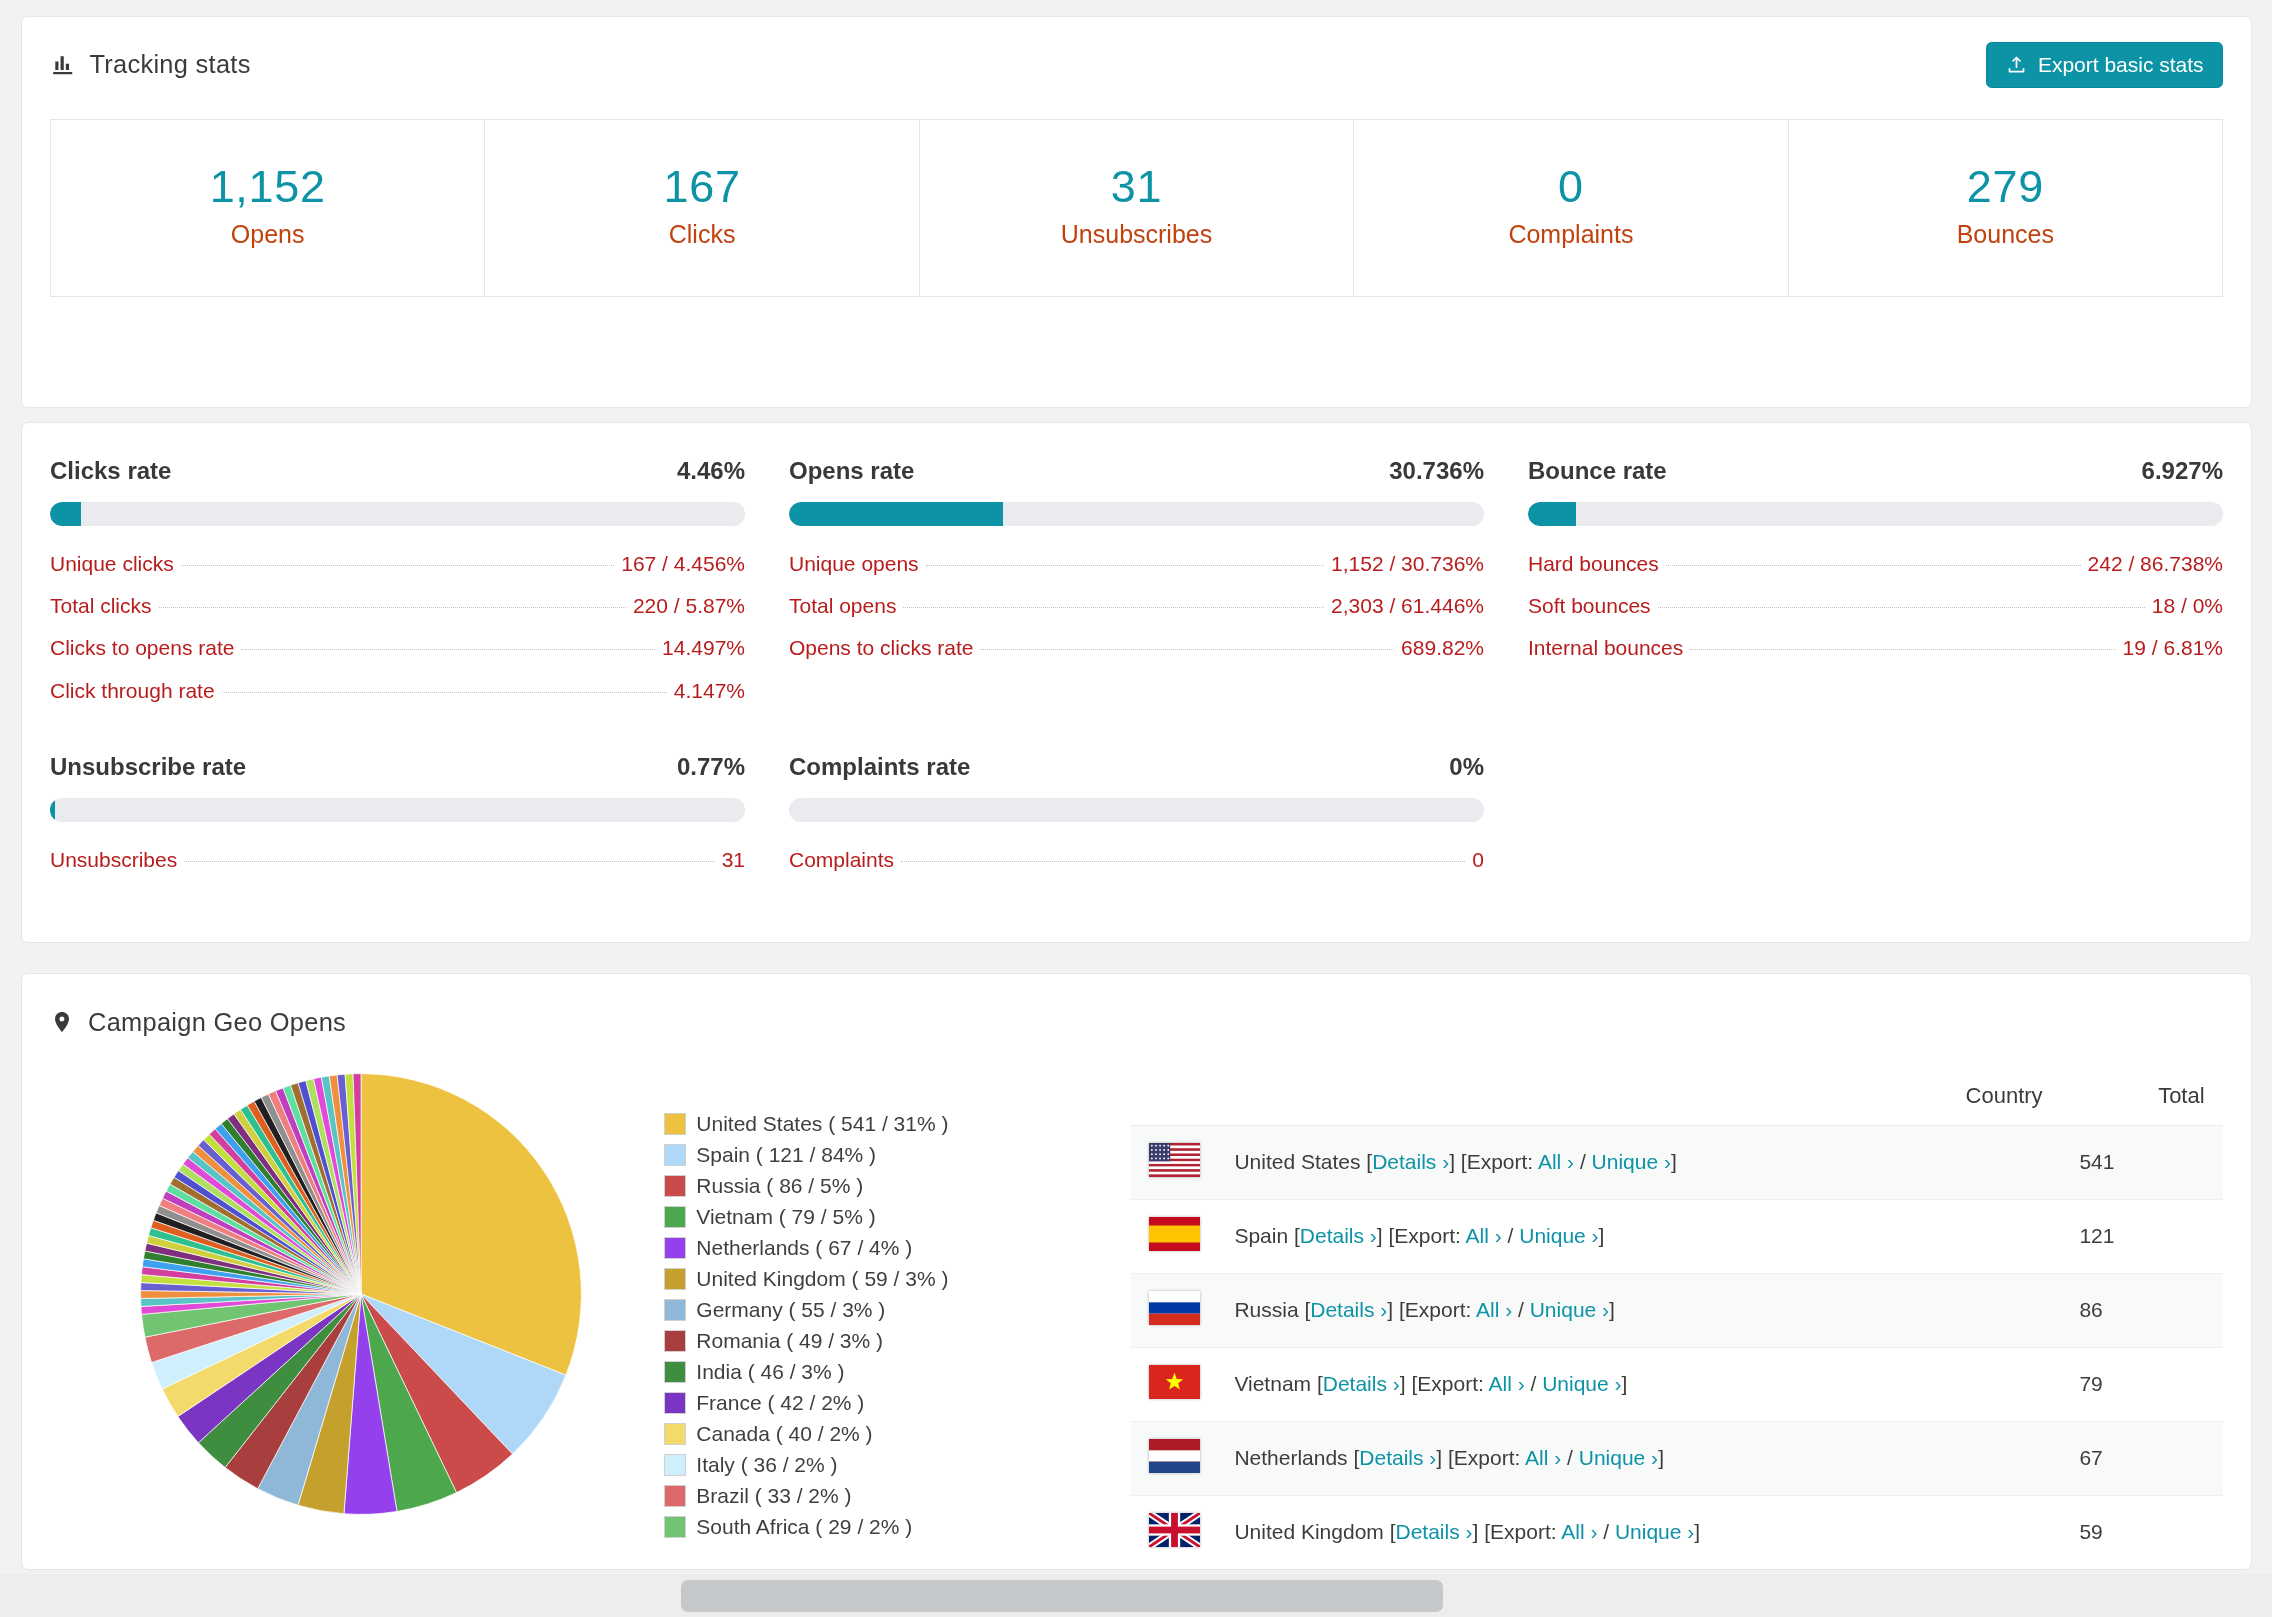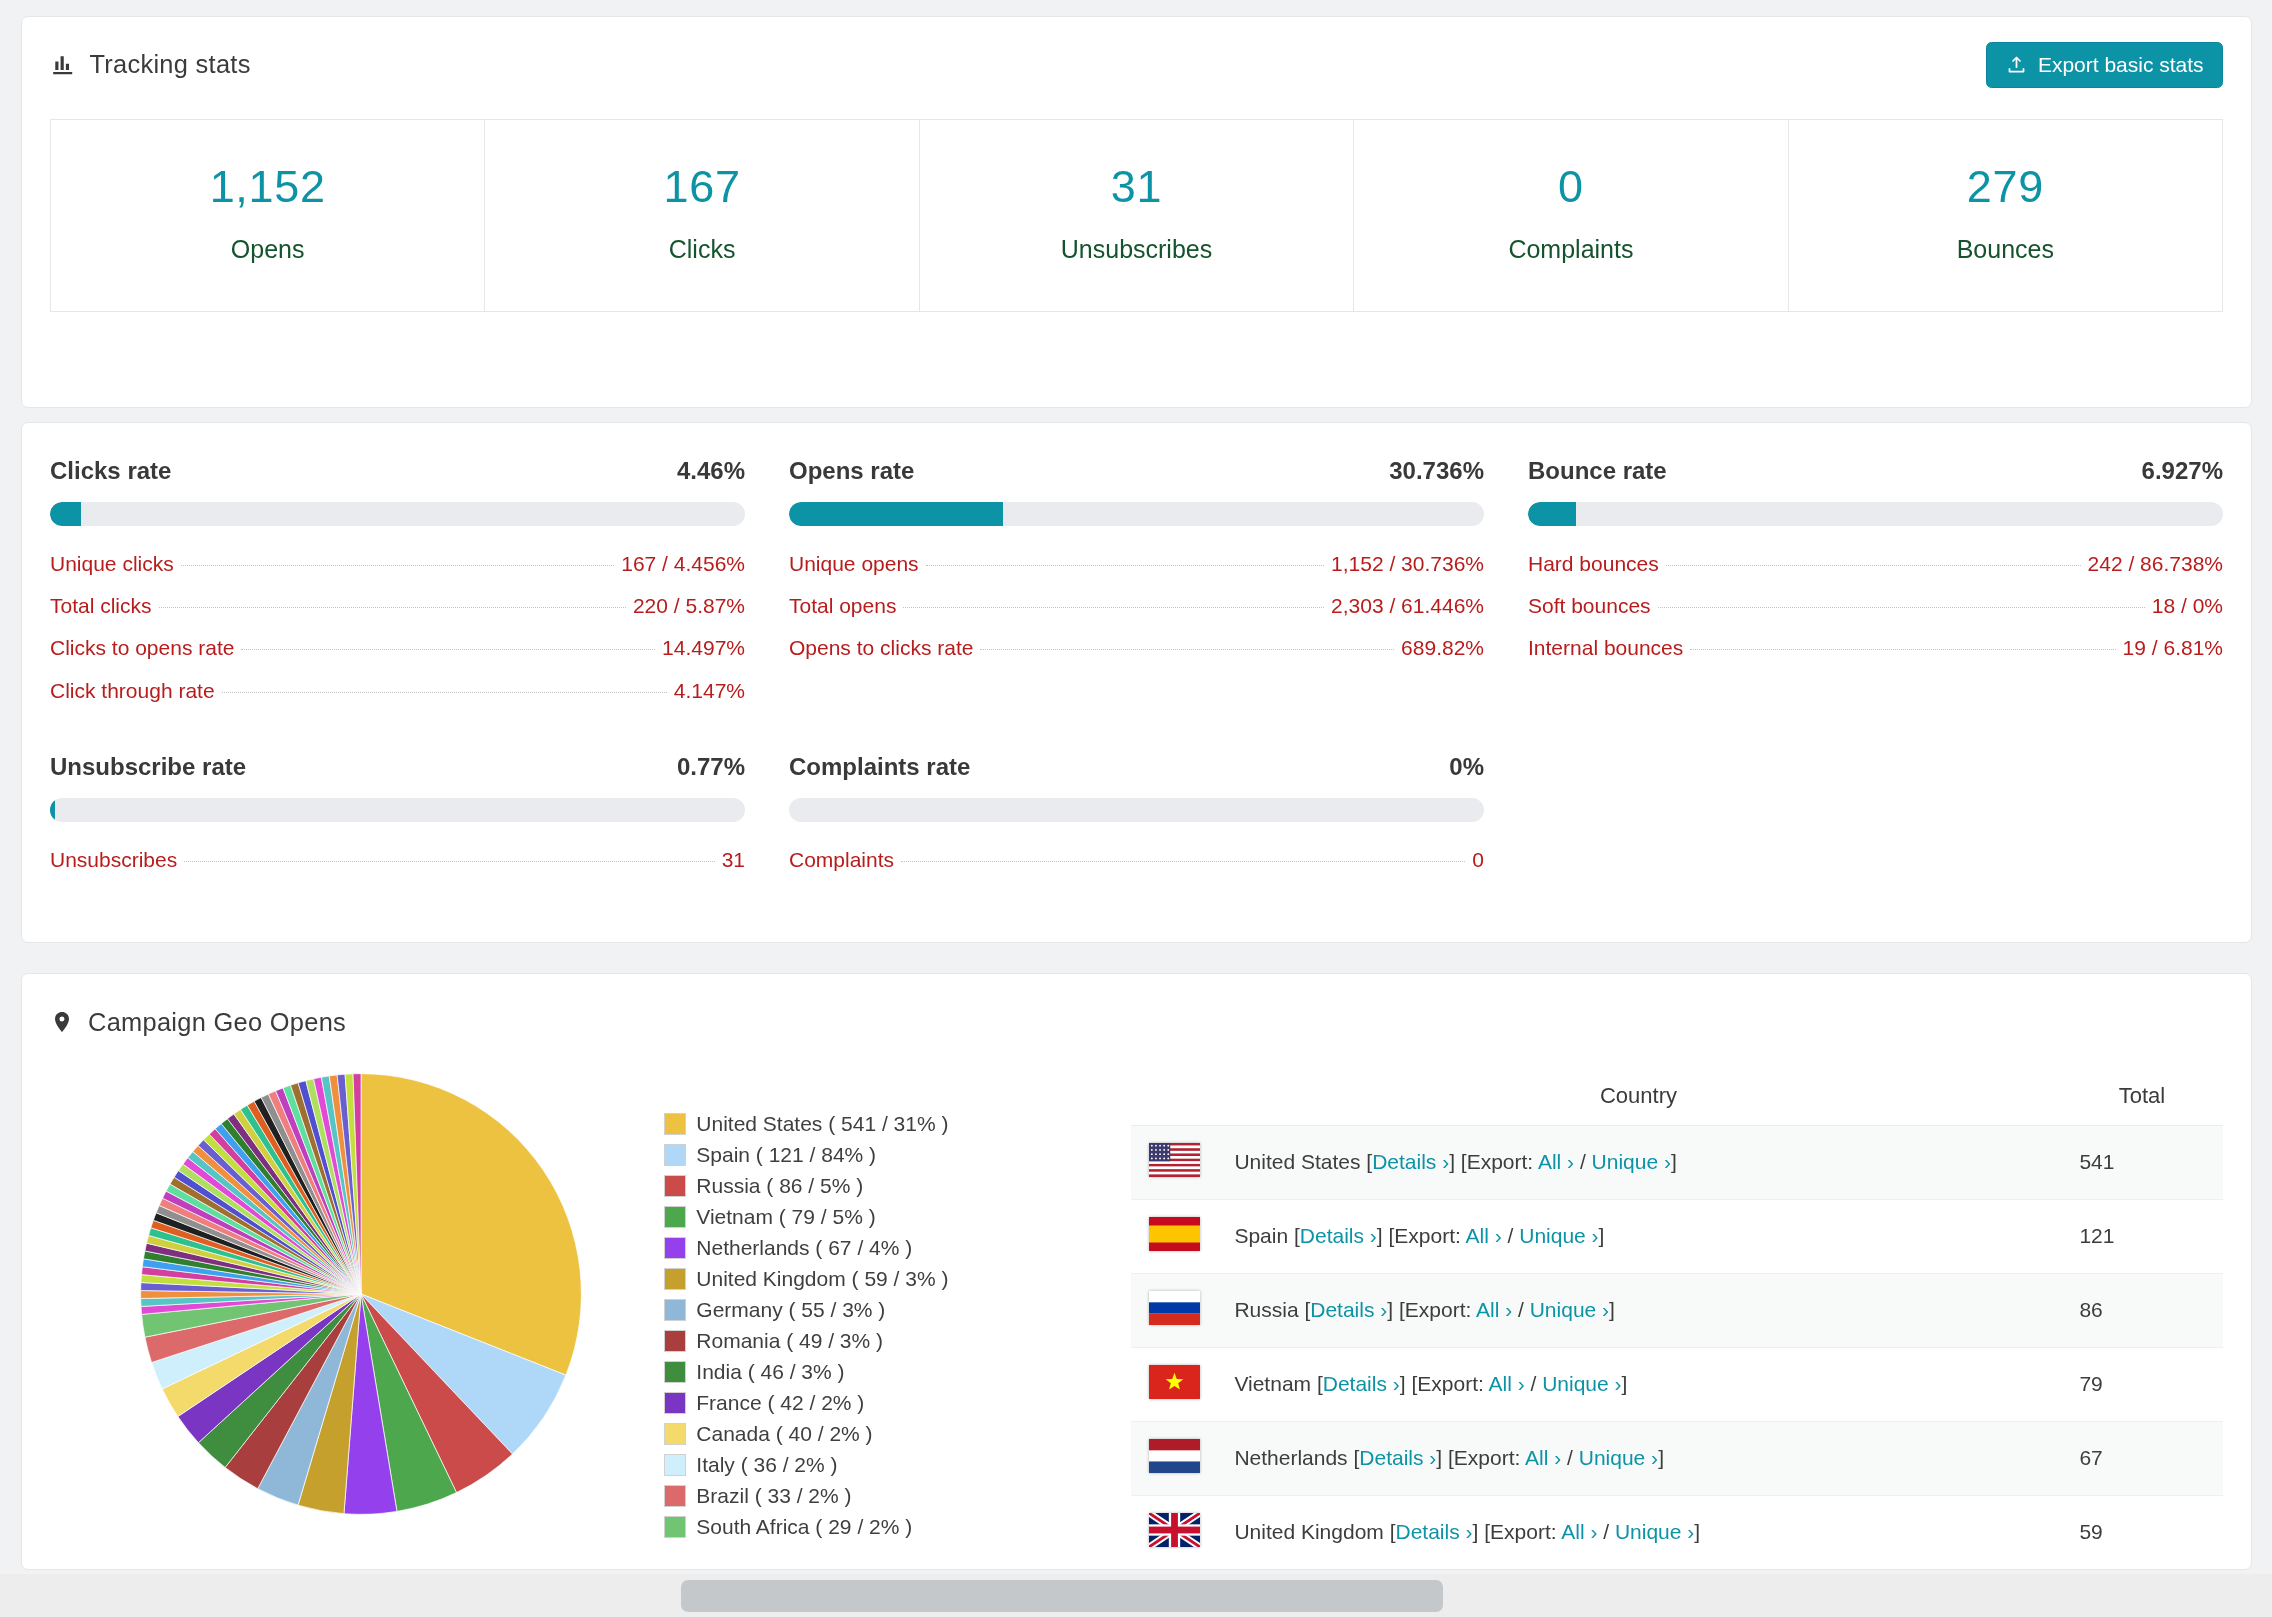--- a/index.html
+++ b/index.html
@@ -15,21 +15,21 @@
 
   
   .tracking-card{height:392px;padding:25.4px 28px}
   .btn-export{display:inline-flex;align-items:center;gap:11.3px;background:var(--accent);
     color:#fff;border:1.4px solid #0c86a0;border-radius:5.6px;font-size:21px;padding:10px 18.4px;
     font-family:Liberation Sans, sans-serif;cursor:pointer}
   .stats-row{display:flex;margin-top:31px;border:1.4px solid #e5e6e8}
   .stat{flex:1;text-align:center;padding:41px 0 47px;border-right:1.4px solid #e5e6e8}
   .stat:last-child{border-right:none}
   .stat-value{font-size:45px;font-weight:400;color:var(--accent);letter-spacing:0.7px}
-  .stat-label{font-size:25px;color:#14532d;margin-top:22px}
+  .stat-label{font-size:25px;color:#c2410c;margin-top:7px}
 
   
   .rates-card{margin-top:14px;height:521px;padding:34px 28px 0}
   .rates-grid{display:grid;grid-template-columns:repeat(3,1fr);column-gap:44px;row-gap:41px}
   .rate-head{display:flex;justify-content:space-between;align-items:baseline;font-size:24px;font-weight:700;color:#393939}
   .bar{margin-top:17px;height:24px;background:#e9ebee;border-radius:12.7px;overflow:hidden}
   .bar-fill{height:100%;background:var(--accent);border-radius:12.7px 0 0 12.7px}
   .rate-rows{margin-top:17px}
   .rate-row{display:flex;align-items:baseline;font-size:21px;color:#b91c1c;padding:9.2px 0}
   .leader{flex:1;margin:0 7px;border-bottom:1.4px dotted #c3c3c3;transform:translateY(-5px)}
@@ -37,21 +37,21 @@
 
   
   .geo-card{margin-top:30px;height:597px;padding:34px 28px 0;overflow:hidden}
   .geo-body{display:flex;margin-top:31px}
   .pie-wrap{width:452px;height:452px;margin-left:85px;flex:none}
   .legend{flex:none;width:438px;margin-left:78px;padding-top:41px}
   .legend-item{display:flex;align-items:center;gap:11.3px;font-size:21px;color:#3f3f3f;padding:3.5px 0}
   .sw{width:20px;height:20px;flex:none;outline:0.7px solid rgba(0,0,0,.18)}
   .geo-table-wrap{flex:1;margin-left:28px}
   table{width:100%;border-collapse:collapse}
-  th{font-size:22px;font-weight:500;color:#3b3b3b;text-align:center;padding:15.5px 18.4px;border-bottom:1.4px solid #ececec}
+  th{font-size:22px;font-weight:500;color:#3b3b3b;text-align:right;padding:15.5px 18.4px;border-bottom:1.4px solid #ececec}
   td{font-size:21px;color:#3d3d3d;padding:17px 18.4px;border-bottom:1.4px solid #efefef}
   tbody tr:nth-child(odd){background:#f8f9f9}
   .flag-cell{width:85px;padding-right:0}
   .flag{display:inline-block}
   .flag svg{display:block;width:51px;height:34px;box-shadow:0 0 2.8px rgba(0,0,0,.3)}
   .total-col{width:162px}
   a.lnk{color:var(--accent);text-decoration:none;cursor:pointer}
   .country-cell{white-space:nowrap}
 
   

